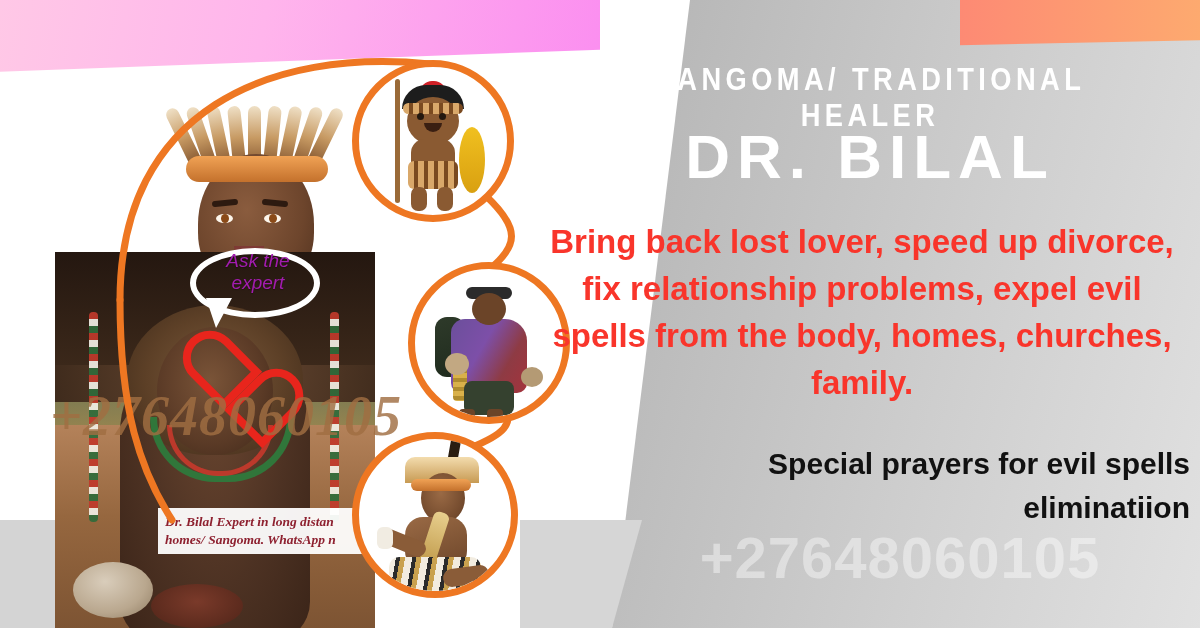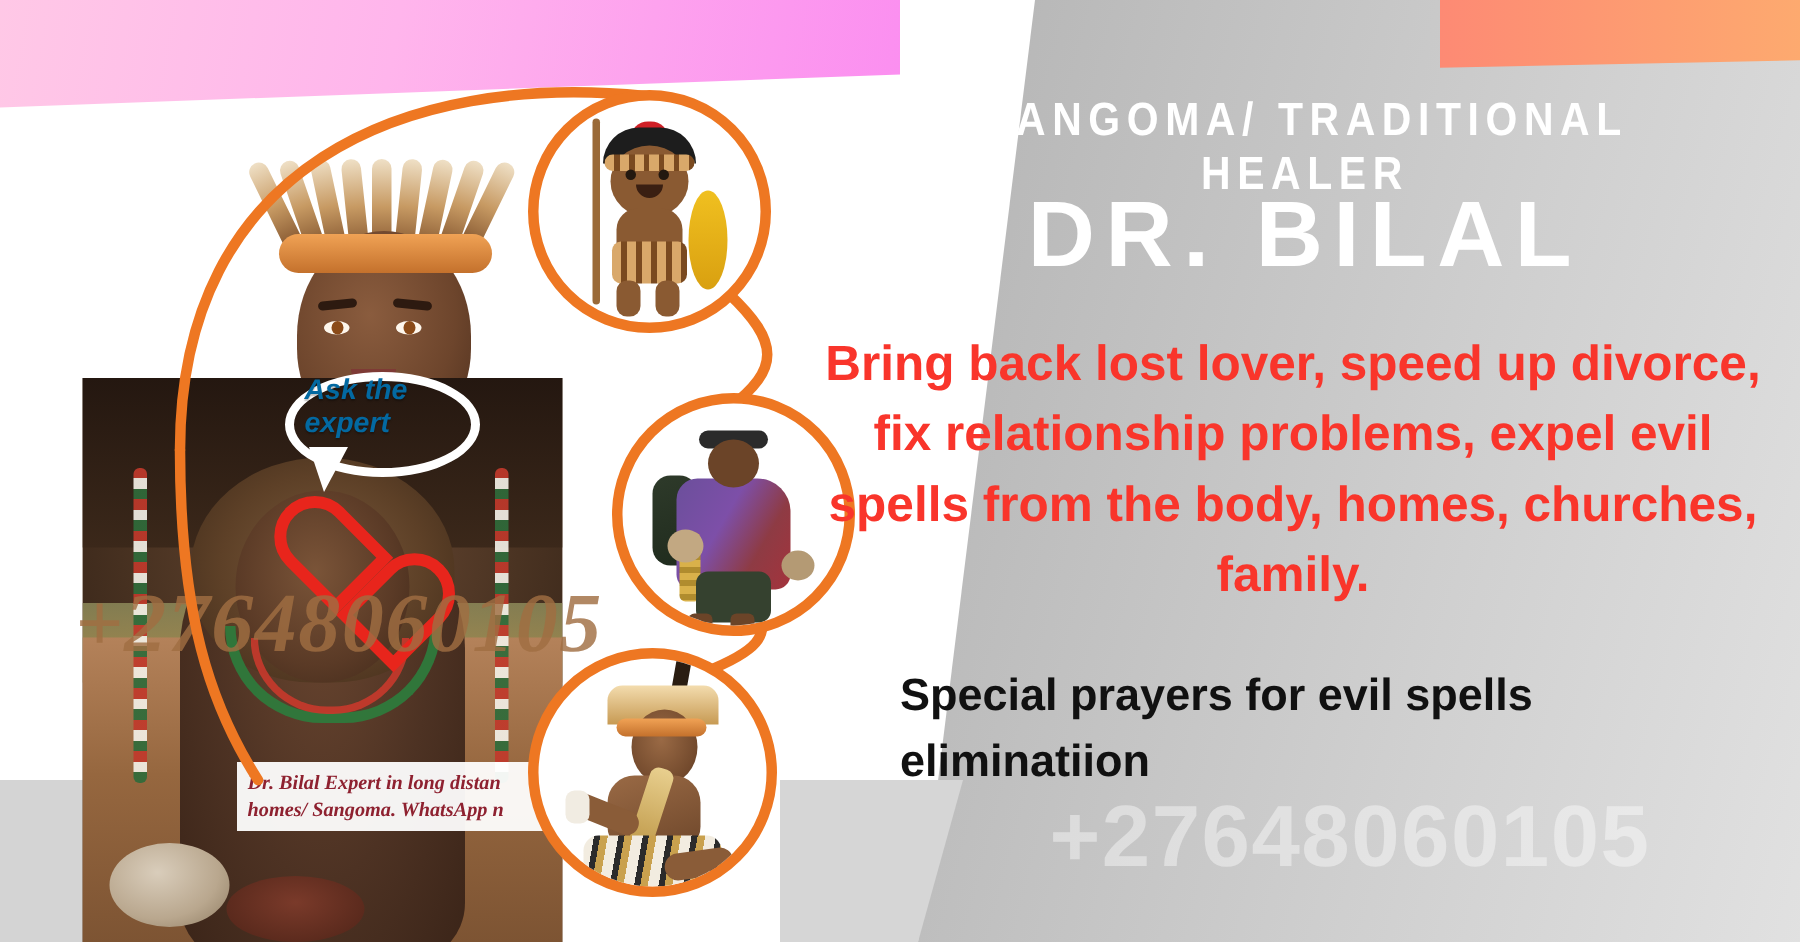--- a/index.html
+++ b/index.html
@@ -71,22 +71,22 @@
     background:rgba(255,255,255,.94);padding:5px 7px 6px 7px;}
   .caption-box p{margin:0;font-size:13.5px;line-height:17.5px;font-weight:700;font-style:italic;
     color:#8e2130;font-family:"Liberation Serif",serif;white-space:nowrap;overflow:hidden;}
 
   
   .bubble{position:absolute;left:190px;top:248px;width:118px;height:58px;
     border:6px solid #ffffff;border-radius:50%;background:transparent;}
   .bubble-tail{position:absolute;left:206px;top:298px;width:0;height:0;
     border-left:10px solid transparent;border-right:16px solid transparent;
     border-top:30px solid #ffffff;}
-  .bubble-text{position:absolute;left:203px;top:250px;width:110px;text-align:left;
-    font-size:19px;line-height:22px;font-weight:700;font-style:italic;color:#0369a1;
+  .bubble-text{position:absolute;left:203px;top:250px;width:110px;text-align:center;
+    font-size:19px;line-height:22px;font-weight:400;font-style:italic;color:#a21caf;
     text-shadow:0 1px 1px rgba(0,0,0,.25);}
 
   
   .main-illus{position:absolute;left:150px;top:96px;width:230px;height:210px;}
   .mi-head{position:absolute;left:48px;top:58px;width:116px;height:140px;
     background:radial-gradient(ellipse at 42% 40%,#8a5c3e 0%,#6d452c 60%,#4d2f1d 100%);
     border-radius:50% 50% 44% 44%;}
   .mi-band{position:absolute;left:36px;top:60px;width:142px;height:26px;
     background:linear-gradient(180deg,#f0a255 0%,#c4712c 100%);border-radius:14px;}
   .mi-feathers{position:absolute;left:26px;top:6px;width:166px;height:62px;}
@@ -181,21 +181,21 @@
 
   
   .kicker{position:absolute;left:560px;top:62px;width:620px;text-align:center;
     font-size:31px;font-weight:700;color:#ffffff;letter-spacing:5px;
     font-family:"Liberation Sans Narrow","Liberation Sans",sans-serif;
     transform:scaleX(.88);transform-origin:center;}
   .title{position:absolute;left:560px;top:104px;width:620px;text-align:center;
     font-size:62px;font-weight:700;color:#ffffff;letter-spacing:7px;line-height:66px;margin-top:20px;}
   .red-copy{position:absolute;left:538px;top:218px;width:648px;text-align:center;
     font-size:33px;line-height:47px;font-weight:700;color:#f9352b;}
-  .black-copy{position:absolute;left:600px;top:442px;width:590px;text-align:left;
+  .black-copy{position:absolute;left:600px;top:442px;width:590px;text-align:right;
     font-size:30px;line-height:44px;font-weight:700;color:#111;}
   .watermark-right{position:absolute;left:600px;top:524px;width:600px;text-align:center;
     font-size:58px;font-weight:700;color:rgba(255,255,255,.42);letter-spacing:1px;}
 </style>
 </head>
 <body>
 
 <div id="poster">
 
   <div class="bar-pink"></div>

